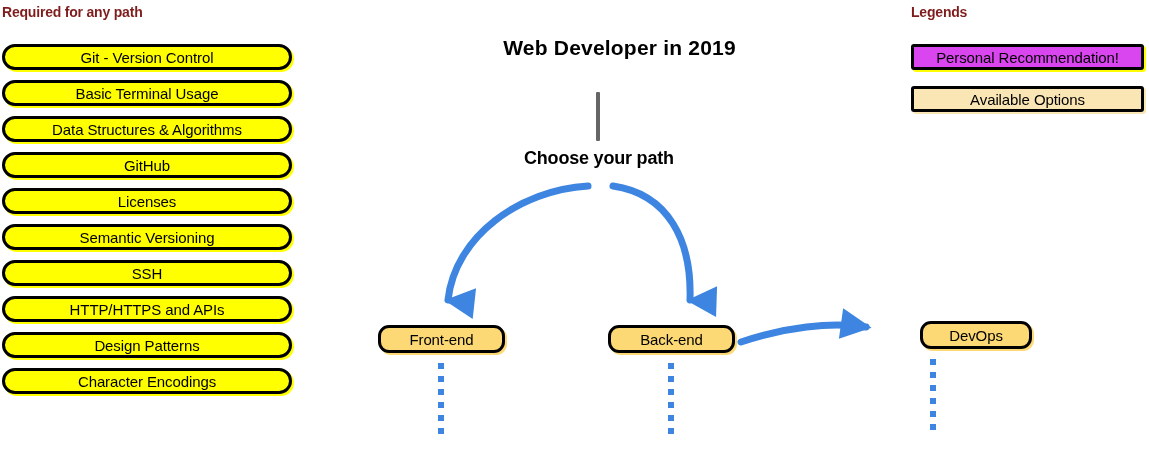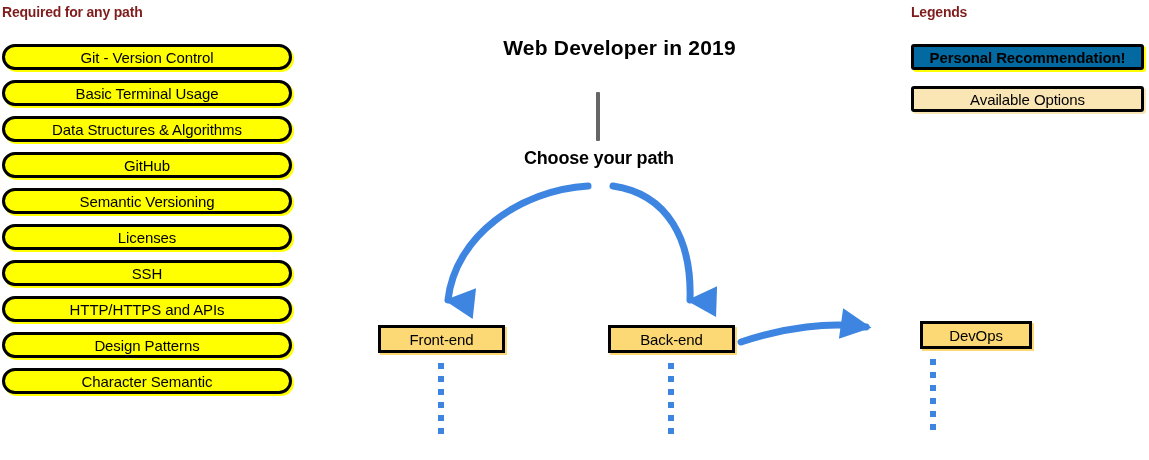--- a/index.html
+++ b/index.html
@@ -104,21 +104,21 @@
     pointer-events: none;
   }
 
   
   .path-node {
     position: absolute;
     box-sizing: border-box;
     height: 28px;
     background: #fcd975;
     border: 3px solid #000000;
-    border-radius: 0;
+    border-radius: 11px;
     display: flex;
     align-items: center;
     justify-content: center;
     box-shadow: 2px 2px 0 0 #fcd975;
   }
   .path-node-label {
     font-size: 15px;
     color: #000000;
     letter-spacing: -0.1px;
     white-space: nowrap;
@@ -153,23 +153,22 @@
     width: 233px;
     height: 26px;
     border: 3px solid #000000;
     border-radius: 3px;
     display: flex;
     align-items: center;
     justify-content: center;
   }
   #legend-box-0 {
     top: 44px;
-    background: #0369a1;
+    background: #d946ef;
     box-shadow: 2px 2px 0 0 #ffff00;
-    font-weight: bold;
   }
   #legend-box-1 {
     top: 86px;
     background: #fae5b5;
     box-shadow: 2px 2px 0 0 #fae5b5;
   }
   .legend-label {
     font-size: 15px;
     color: #000000;
     letter-spacing: -0.1px;
@@ -191,36 +190,36 @@
     <div class="req-box">
       <span class="req-box-label">Basic Terminal Usage</span>
     </div>
     <div class="req-box">
       <span class="req-box-label">Data Structures &amp; Algorithms</span>
     </div>
     <div class="req-box">
       <span class="req-box-label">GitHub</span>
     </div>
     <div class="req-box">
+      <span class="req-box-label">Licenses</span>
+    </div>
+    <div class="req-box">
       <span class="req-box-label">Semantic Versioning</span>
     </div>
     <div class="req-box">
-      <span class="req-box-label">Licenses</span>
-    </div>
-    <div class="req-box">
       <span class="req-box-label">SSH</span>
     </div>
     <div class="req-box">
       <span class="req-box-label">HTTP/HTTPS and APIs</span>
     </div>
     <div class="req-box">
       <span class="req-box-label">Design Patterns</span>
     </div>
     <div class="req-box">
-      <span class="req-box-label">Character Semantic</span>
+      <span class="req-box-label">Character Encodings</span>
     </div>
   </div>
 
   <div id="page-title">
     <span id="title-shift">Web Developer in 2019</span>
   </div>
 
   <div id="trunk-line"></div>
 
   <div id="choose-path-label">Choose your path</div>

